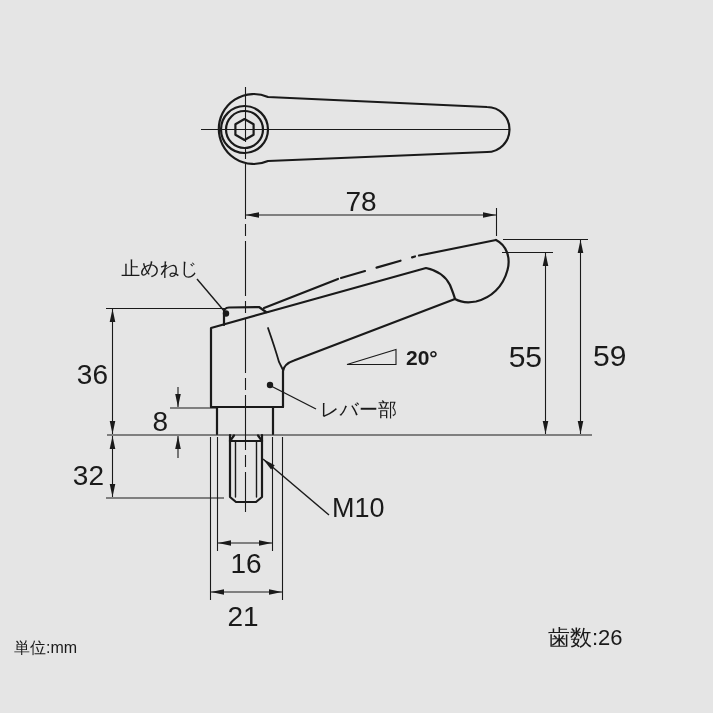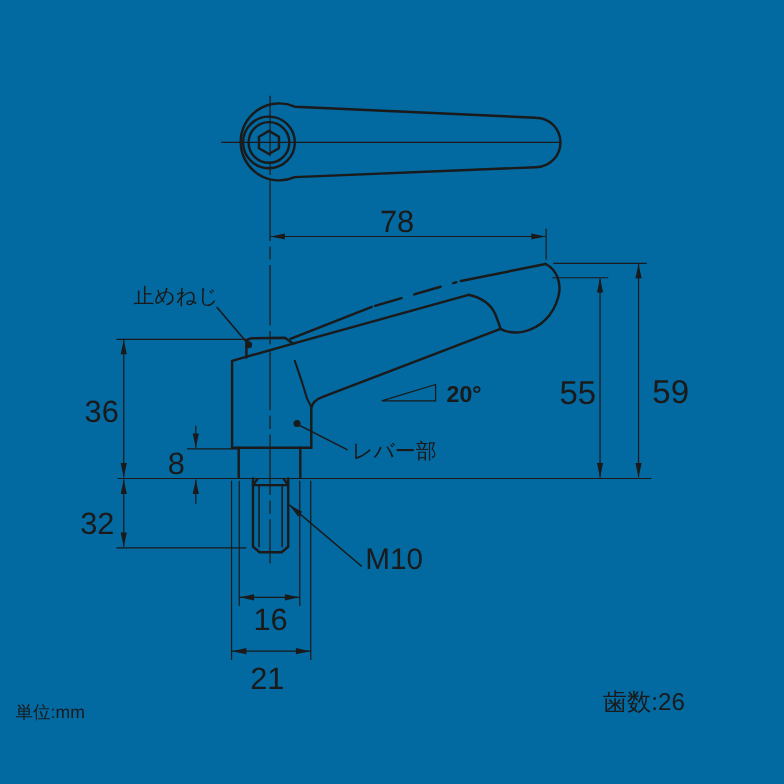--- a/index.html
+++ b/index.html
@@ -1,16 +1,16 @@
 <!DOCTYPE html>
 <html><head>
 <meta charset="utf-8">
 <style>
   html,body{margin:0;padding:0;background:#ffffff;}
-  .canvas{position:relative;width:713px;height:713px;background:#0369a1;overflow:hidden;text-align:center;}
+  .canvas{position:relative;width:713px;height:713px;background:#e5e5e5;overflow:hidden;text-align:center;}
   svg{display:block;}
   svg text{font-family:"Liberation Sans","DejaVu Sans",sans-serif;fill:#1a1a1a;}
   .obj{stroke:#1a1a1a;stroke-width:2.2;fill:none;stroke-linecap:round;stroke-linejoin:round;}
   .obj-thin{stroke:#1a1a1a;stroke-width:1.4;fill:none;stroke-linecap:round;}
   .crease{stroke:#1a1a1a;stroke-width:1.8;fill:none;stroke-linecap:round;}
   .dim{stroke:#1a1a1a;stroke-width:1.1;fill:none;}
   .ext{stroke:#1a1a1a;stroke-width:1.1;fill:none;}
   .leader{stroke:#1a1a1a;stroke-width:1.4;fill:none;}
   .dash{stroke-dasharray:25 12;}
   .cline{stroke:#1a1a1a;stroke-width:1.1;fill:none;stroke-dasharray:55 5 12 5;}

